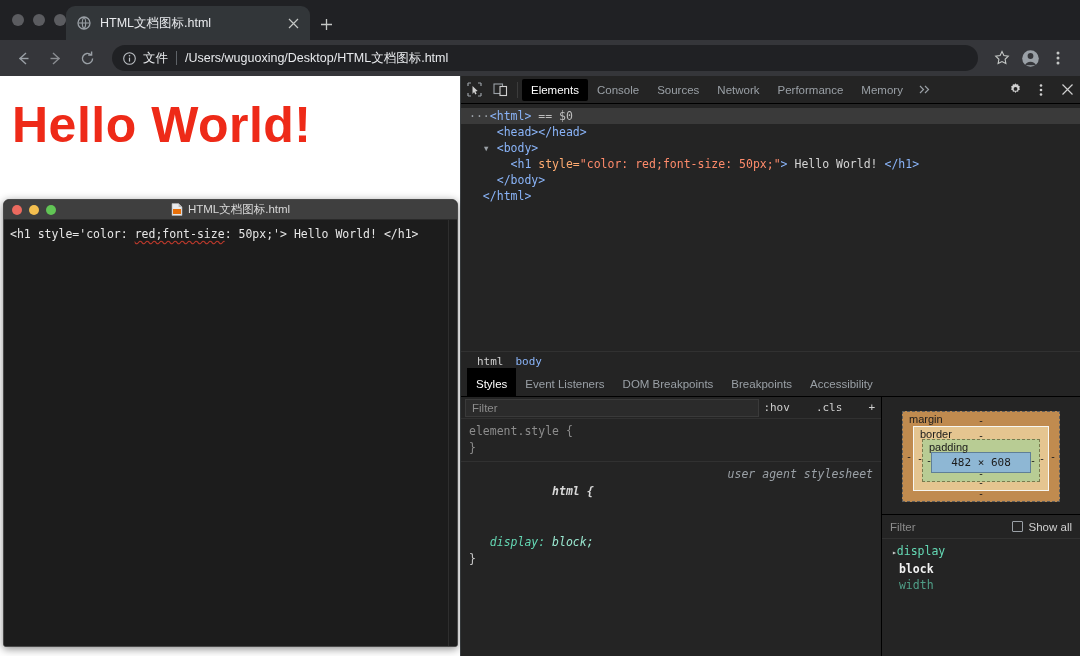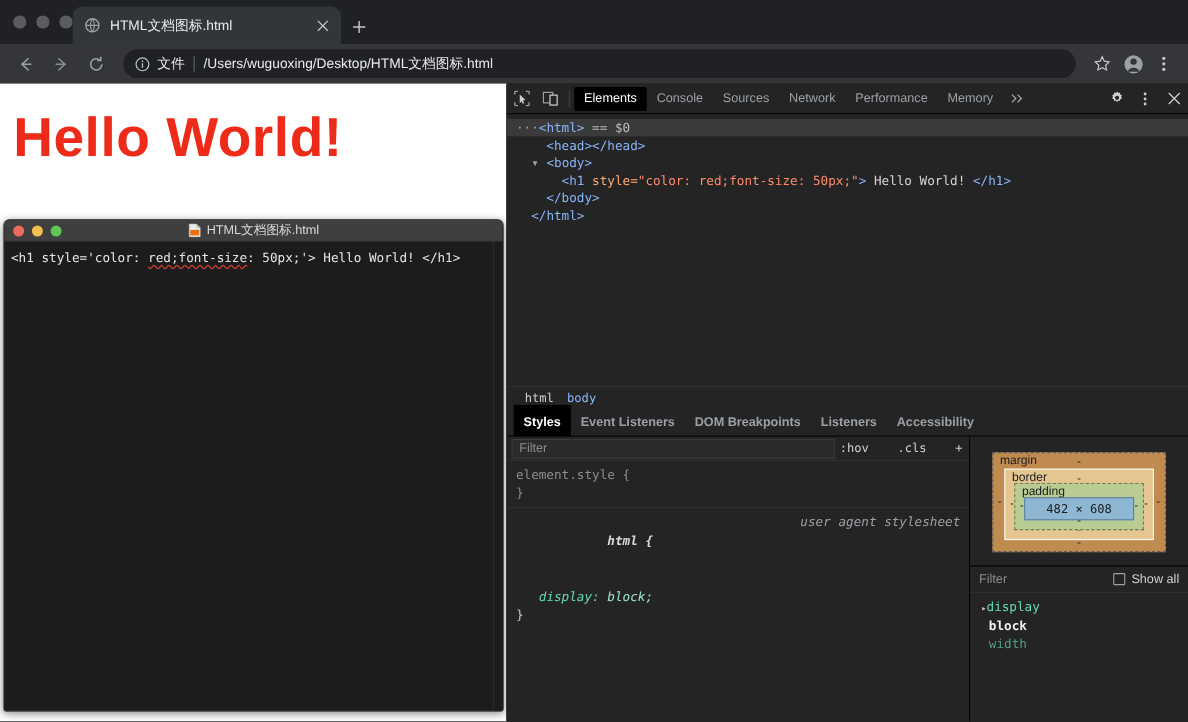--- a/index.html
+++ b/index.html
@@ -2,21 +2,21 @@
 <html><head>
 <meta charset="utf-8">
 <style>
   * { box-sizing: border-box; margin: 0; padding: 0; }
   html, body {
     width: 1080px; height: 656px;
     background: #202124;
     font-family: "Liberation Sans", sans-serif;
     overflow: hidden;
   }
-  .app { position: relative; width: 1080px; height: 656px; background: #404040; }
+  .app { position: relative; width: 1080px; height: 656px; background: #c4b5fd; }
 
   
   .browser { position: absolute; left: 0; top: 0; width: 1080px; height: 656px; background: #202124; }
 
   .tabstrip { position: relative; height: 40px; background: #202124; }
   .traffic { position: absolute; left: 12px; top: 14px; display: flex; gap: 9px; }
   .traffic i { width: 12px; height: 12px; border-radius: 50%; background: #5b5c60; display: block; }
 
   .tab {
     position: absolute; left: 66px; top: 6px; width: 244px; height: 34px;
@@ -105,21 +105,21 @@
   .arrow { color: #9aa0a6; }
 
   
   .crumbs { height: 20px; background: #242424; display: flex; align-items: center; padding-left: 16px; gap: 12px;
             font-family: "DejaVu Sans Mono", monospace; font-size: 11px; border-top: 1px solid #313131; }
   .crumb { color: #cfcfcf; }
   .crumb.active { color: #8ab4f8; }
 
   
   .styles-tabbar { height: 26px; background: #242424; display: flex; align-items: center; padding-left: 6px; border-bottom: 1px solid #000; }
-  .st-tab { height: 20px; padding: 16px 9px; display: flex; align-items: center; color: #9aa0a6; font-size: 11.5px; font-weight: bold; }
+  .st-tab { height: 20px; padding: 16px 9px; display: flex; align-items: center; color: #9aa0a6; font-size: 11.5px; }
   .st-tab.active { background: #000; color: #fff; }
 
   
   .dt-lower { display: flex; height: 506px; }
   .styles-pane { width: 421px; background: #242424; border-right: 1px solid #000; }
   .computed-pane { width: 198px; background: #242424; position: relative; }
 
   .filterbar { height: 22px; display: flex; align-items: center; border-bottom: 1px solid #313131; }
   .filterbox { flex: 1; height: 18px; margin: 0 4px; background: #2b2b2b; border: 1px solid #3a3a3a; display: flex; align-items: center; padding: 0 6px; }
   .filterbox span { color: #8c8c8c; font-size: 11.5px; }
@@ -365,21 +365,21 @@
       <div class="st-tab active">
           <span>Styles</span>
         </div>
       <div class="st-tab">
           <span>Event Listeners</span>
         </div>
       <div class="st-tab">
           <span>DOM Breakpoints</span>
         </div>
       <div class="st-tab">
-          <span>Listeners</span>
+          <span>Breakpoints</span>
         </div>
       <div class="st-tab">
           <span>Accessibility</span>
         </div>
     </div>
 
     <div class="dt-lower">
 
       <div class="styles-pane">
         <div class="filterbar">

